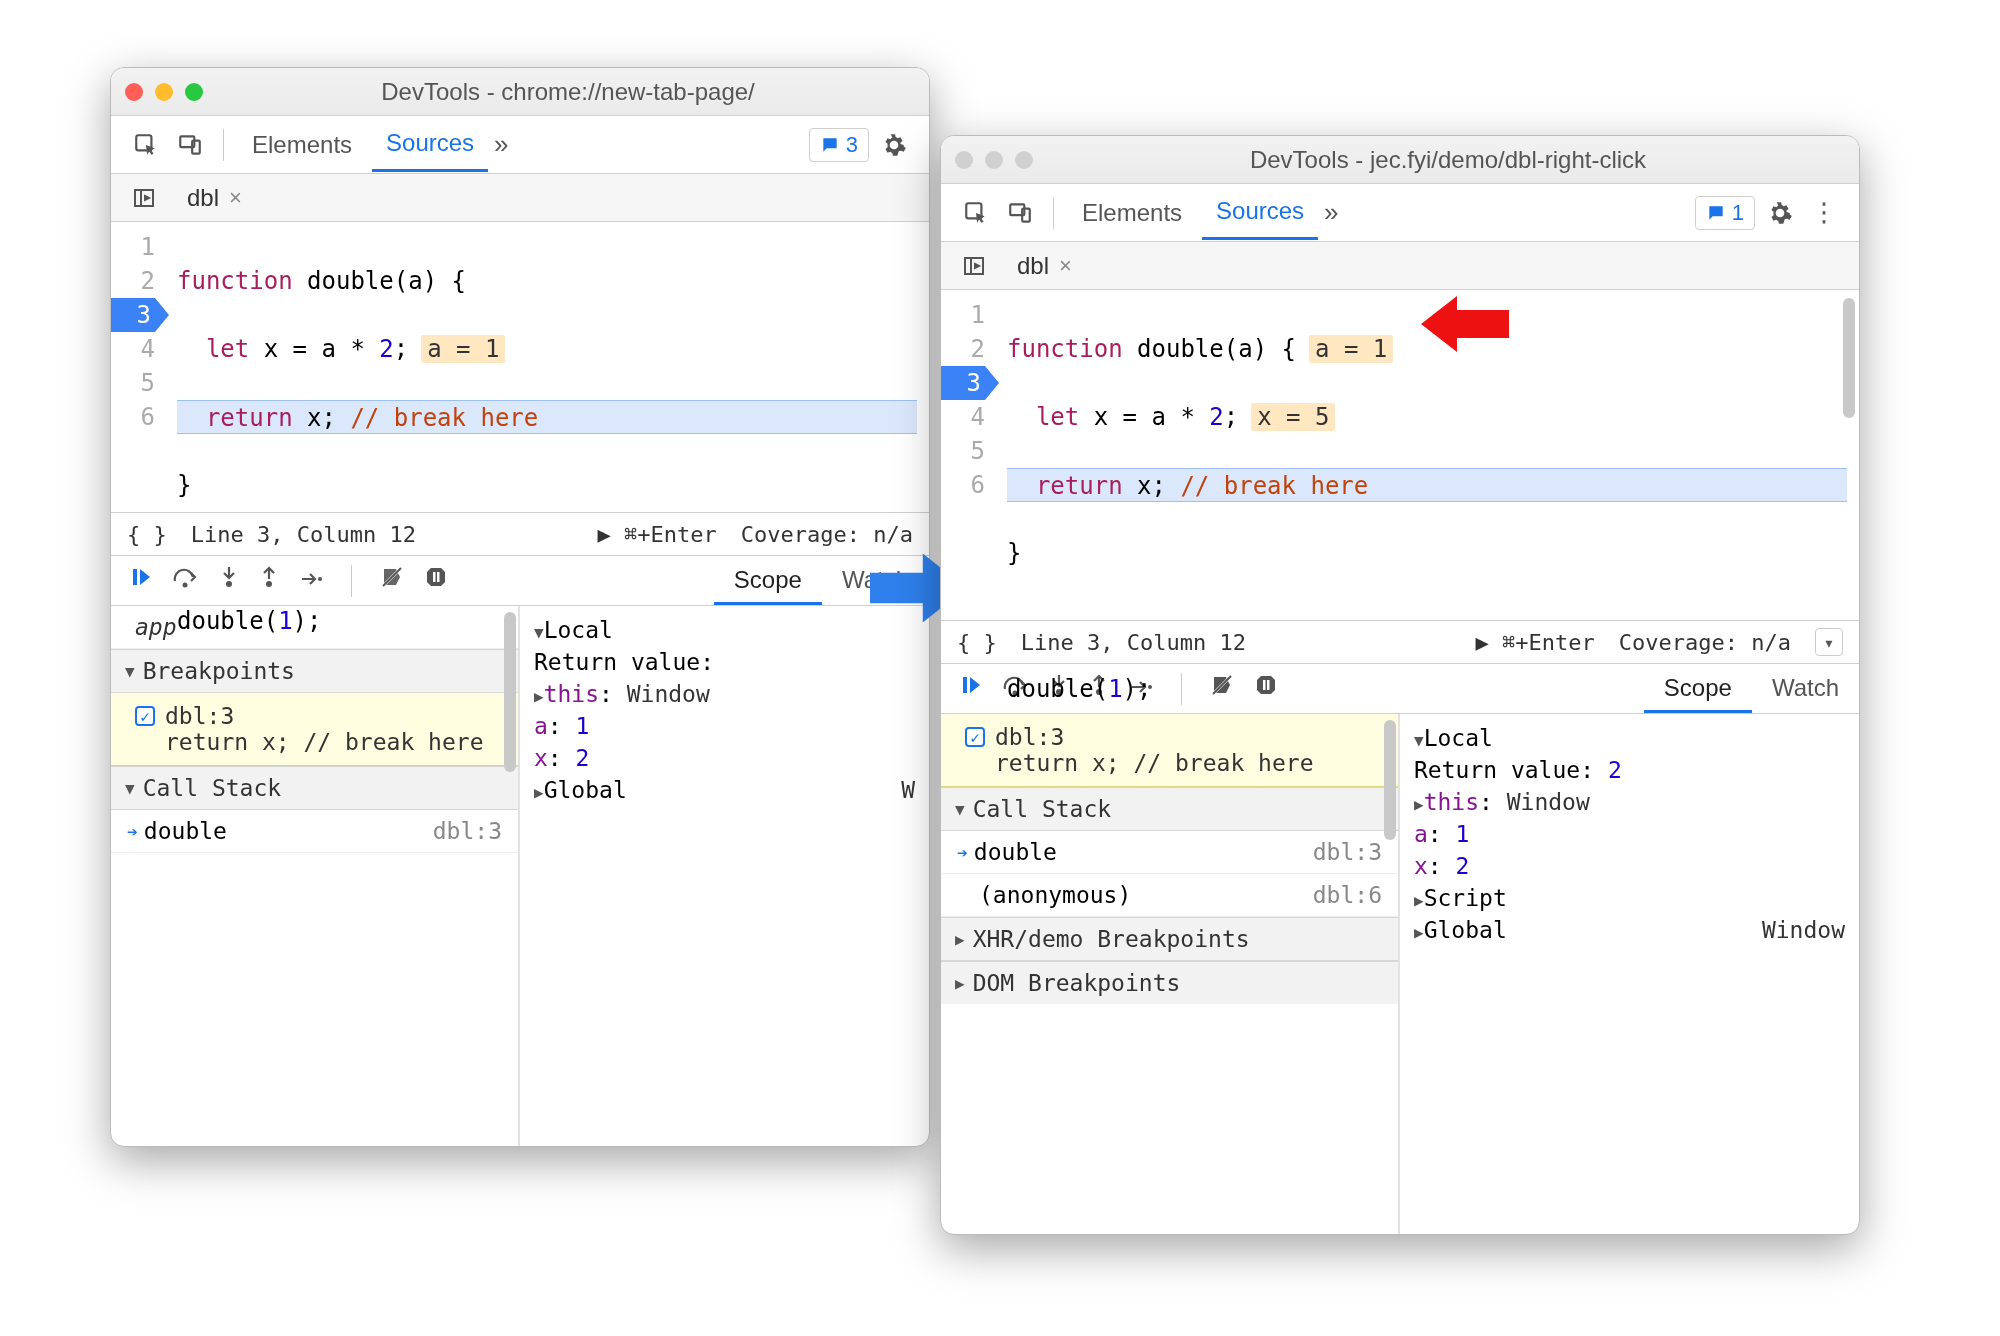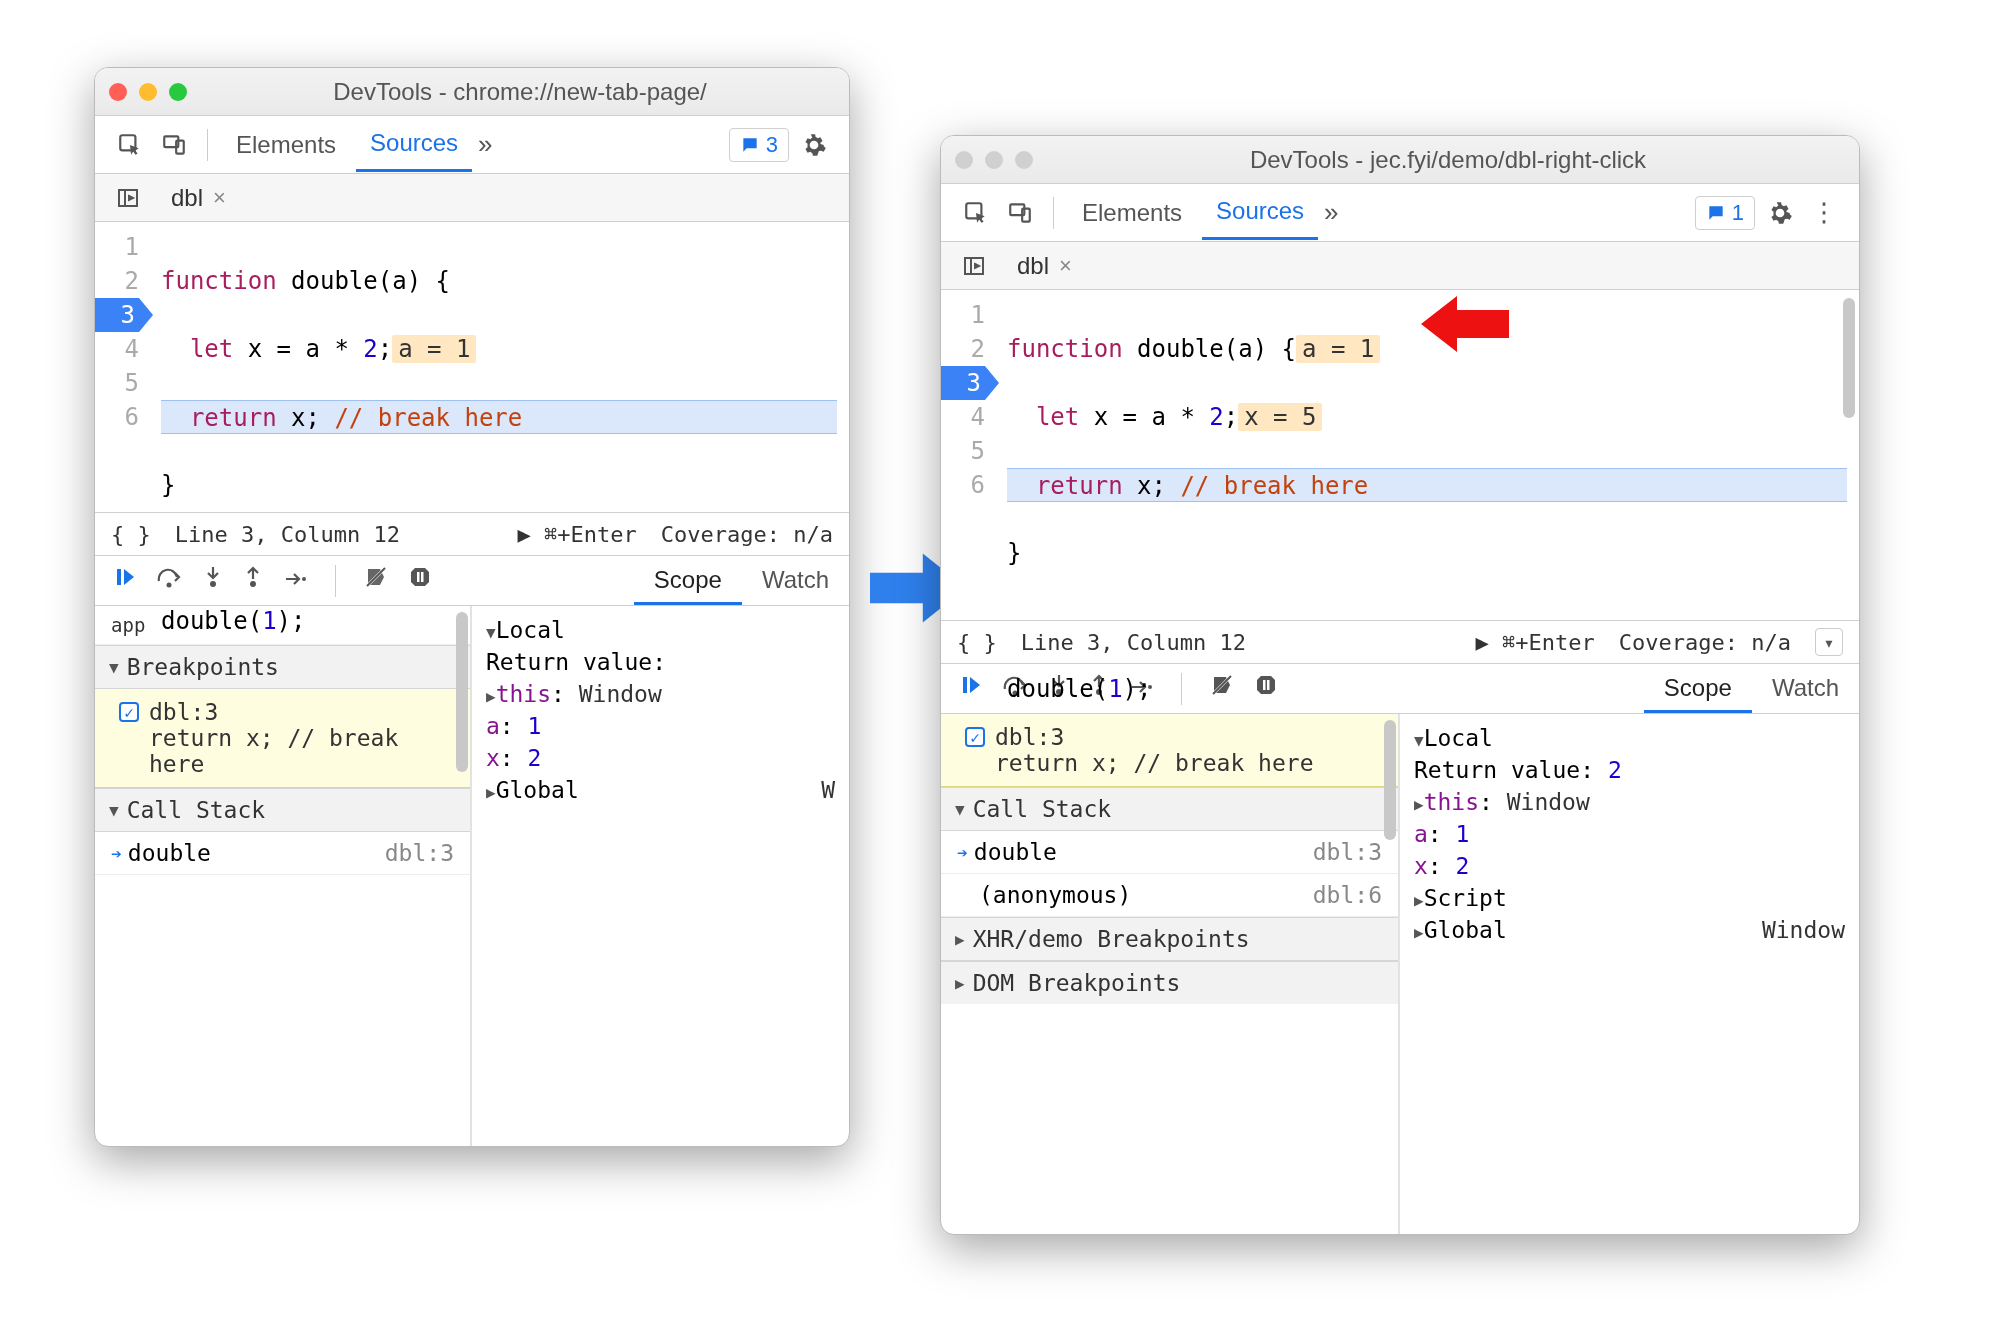--- a/index.html
+++ b/index.html
@@ -13,21 +13,21 @@
   .window {
     position: absolute;
     background: #fff;
     border: 1px solid #bbb;
     border-radius: 14px;
     box-shadow: 0 14px 45px rgba(0,0,0,0.35);
     overflow: hidden;
     display: flex;
     flex-direction: column;
   }
-  .w1 { left: 94px; top: 67px; width: 756px; height: 1080px; }
+  .w1 { left: 110px; top: 67px; width: 820px; height: 1080px; }
   .w2 { left: 940px; top: 135px; width: 920px; height: 1100px; }
 
   .titlebar {
     height: 48px;
     background: linear-gradient(#f2f2f2,#eaeaea);
     border-bottom: 1px solid #cfcfcf;
     display: flex; align-items: center;
     padding: 0 14px;
   }
   .traffic { display:flex; gap:12px; margin-right:18px; }
@@ -77,21 +77,21 @@
   .gutter .hit::after{
     content:""; position:absolute; right:-14px; top:0; width:0;height:0;
     border-top:17px solid transparent;border-bottom:17px solid transparent;border-left:14px solid #3b82f6;
   }
   .code { flex:1; padding:8px 12px; white-space:pre; position:relative; }
   .code .row { height:34px; }
   .code .hlrow { background:#dbe8fb; border-top:1px solid #9ec1f2; border-bottom:1px solid #9ec1f2; }
   .kw { color:#a71d5d; }
   .num { color:#1c00cf; }
   .cmt { color:#c2410c; }
-  .inlineval { background:#ffe7c2; color:#333; padding:0 6px; border-radius:2px; margin-left:0;}
+  .inlineval { background:#ffe7c2; color:#333; padding:0 6px; border-radius:2px; margin-left:13px;}
 
   .statusbar {
     height:44px; border-top:1px solid #cfcfcf; border-bottom:1px solid #cfcfcf;
     display:flex; align-items:center; padding:0 16px; gap:24px;
     font-family: Menlo, monospace; font-size:22px; color:#333; background:#fff;
   }
   .statusbar .flex { flex:1; }
 
   .debugbar {
     height:50px; border-bottom:1px solid #cfcfcf;
@@ -137,21 +137,21 @@
     position:absolute; left:870px; top:548px; width:96px; height:80px;
   }
   .arrowBig svg { width:100%; height:100%; }
 
   .arrowRed {
     position:absolute; pointer-events:none;
   }
   .scrollthumb {
     position:absolute; right:4px; width:12px; background:#c8c8c8; border-radius:6px;
   }
-  .plainrow { padding:8px 16px; font-family: Menlo, monospace; font-size:19px; color:#333; }
+  .plainrow { padding:8px 24px; font-family: Menlo, monospace; font-size:23px; color:#333;font-style:italic; }
 </style>
 </head>
 <body>
 
 <div class="window w1">
 
   <div class="titlebar">
     <div class="traffic">
       <div class="dot red"></div>
       <div class="dot yellow"></div>

